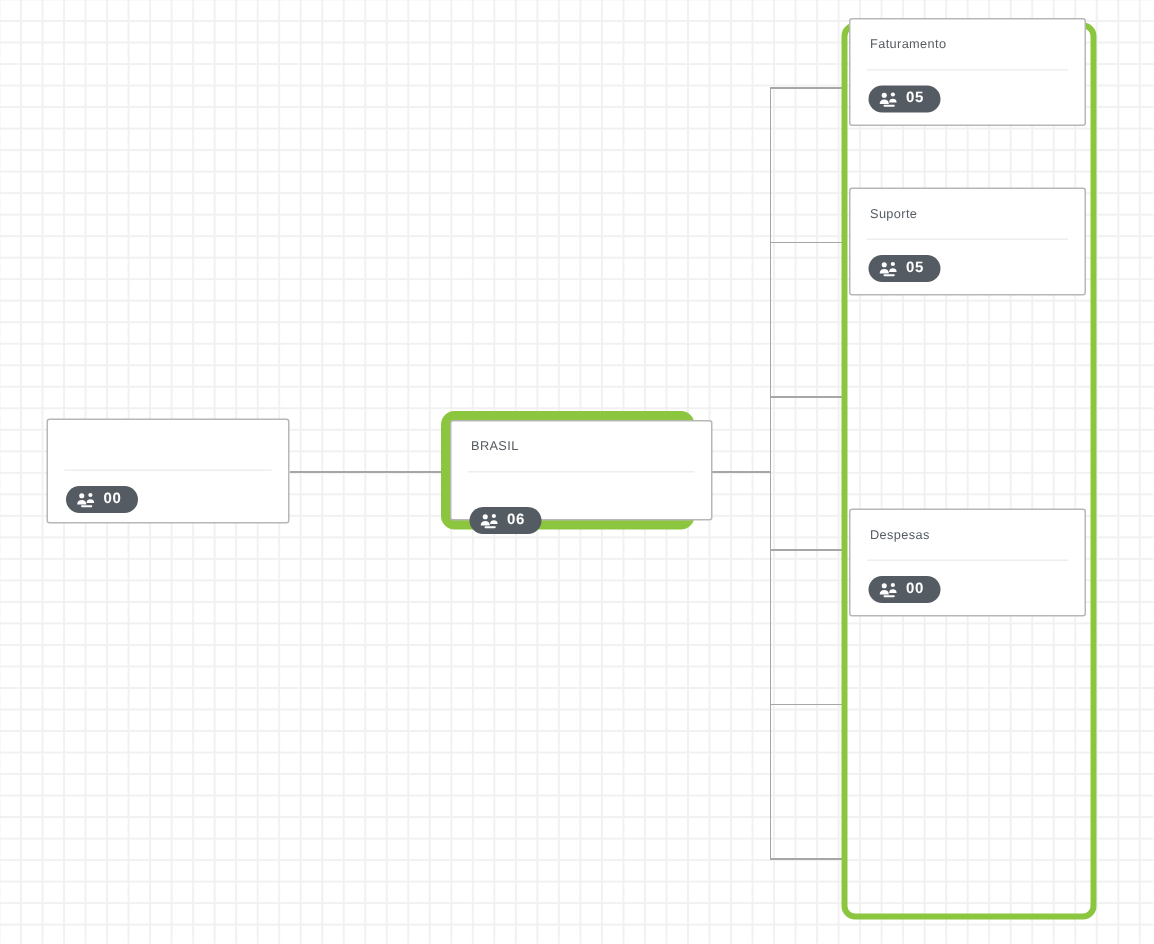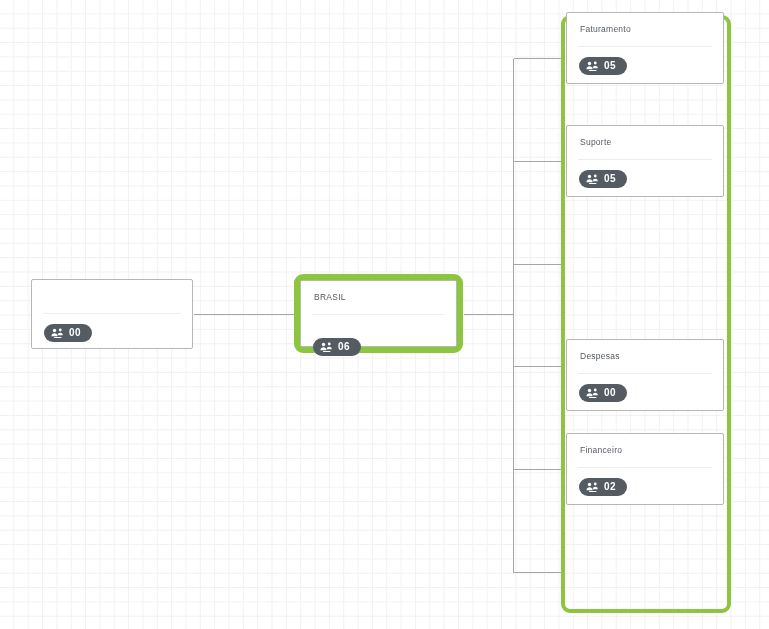--- a/index.html
+++ b/index.html
@@ -105,21 +105,21 @@
     height: 79px;
     box-sizing: border-box;
     border: 4px solid #8cc63f;
     border-radius: 9px;
     background: #8cc63f;
   }
   #node-brasil {
     position: absolute;
     left: 2px;
     top: 2px;
-    width: 157px;
+    width: 175px;
     height: 67px;
     padding-left: 35px;
   }
   #node-brasil .badge { top: 41px; margin-top: 16px; }
 
   
   #group-right {
     position: absolute;
     left: 561px;
     top: 15px;
@@ -240,29 +240,15 @@
         <circle cx="7" cy="5" r="3.4"></circle>
         <path d="M1 15.5c0-3.1 2.7-5 6-5s6 1.9 6 5v1.2H1z"></path>
         <circle cx="18.5" cy="4" r="2.8"></circle>
         <path d="M13.6 13.6c0-2.6 2.2-4.1 4.9-4.1s4.9 1.5 4.9 4.1v1H13.6z"></path>
         <rect x="6" y="17.8" width="15" height="2.4" rx="1.1"></rect>
       </svg>
       <span class="badge-count">00</span>
     </span>
   </div>
 
-  <div class="node child-node" id="node-financeiro">
-    <span class="node-title">Financeiro</span>
-    <div class="node-divider"></div>
-    <span class="badge">
-      <svg class="users-icon" viewBox="0 0 26 22" fill="#ffffff">
-        <circle cx="7" cy="5" r="3.4"></circle>
-        <path d="M1 15.5c0-3.1 2.7-5 6-5s6 1.9 6 5v1.2H1z"></path>
-        <circle cx="18.5" cy="4" r="2.8"></circle>
-        <path d="M13.6 13.6c0-2.6 2.2-4.1 4.9-4.1s4.9 1.5 4.9 4.1v1H13.6z"></path>
-        <rect x="6" y="17.8" width="15" height="2.4" rx="1.1"></rect>
-      </svg>
-      <span class="badge-count">02</span>
-    </span>
-  </div>
 
 
 </div>
 
 </body></html>

